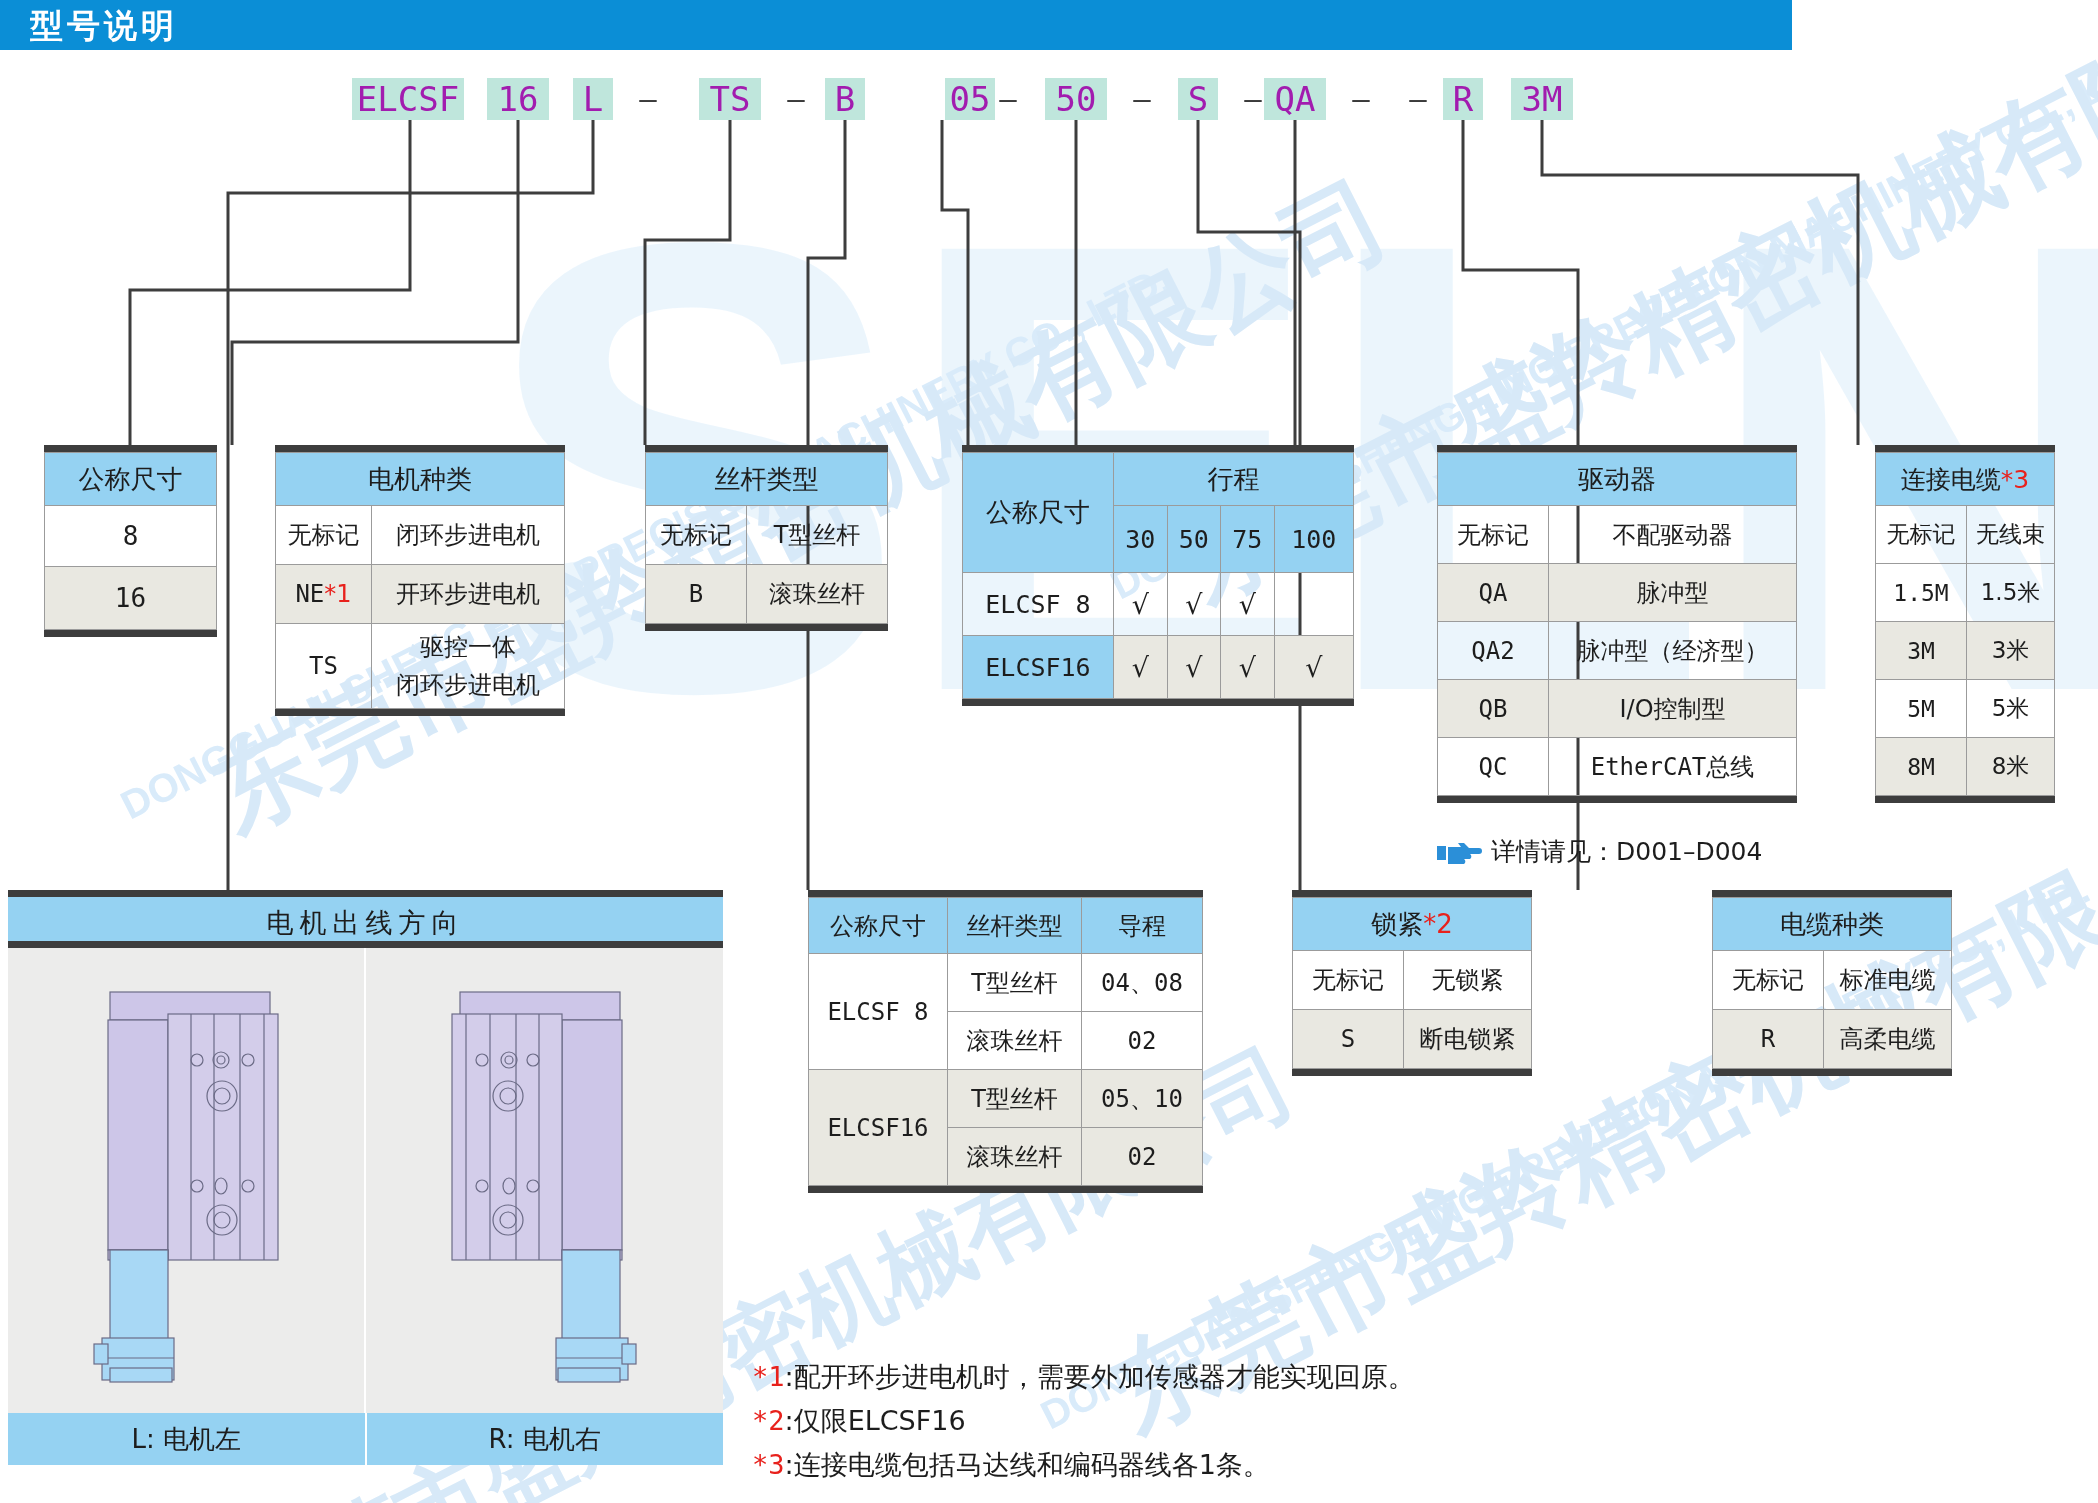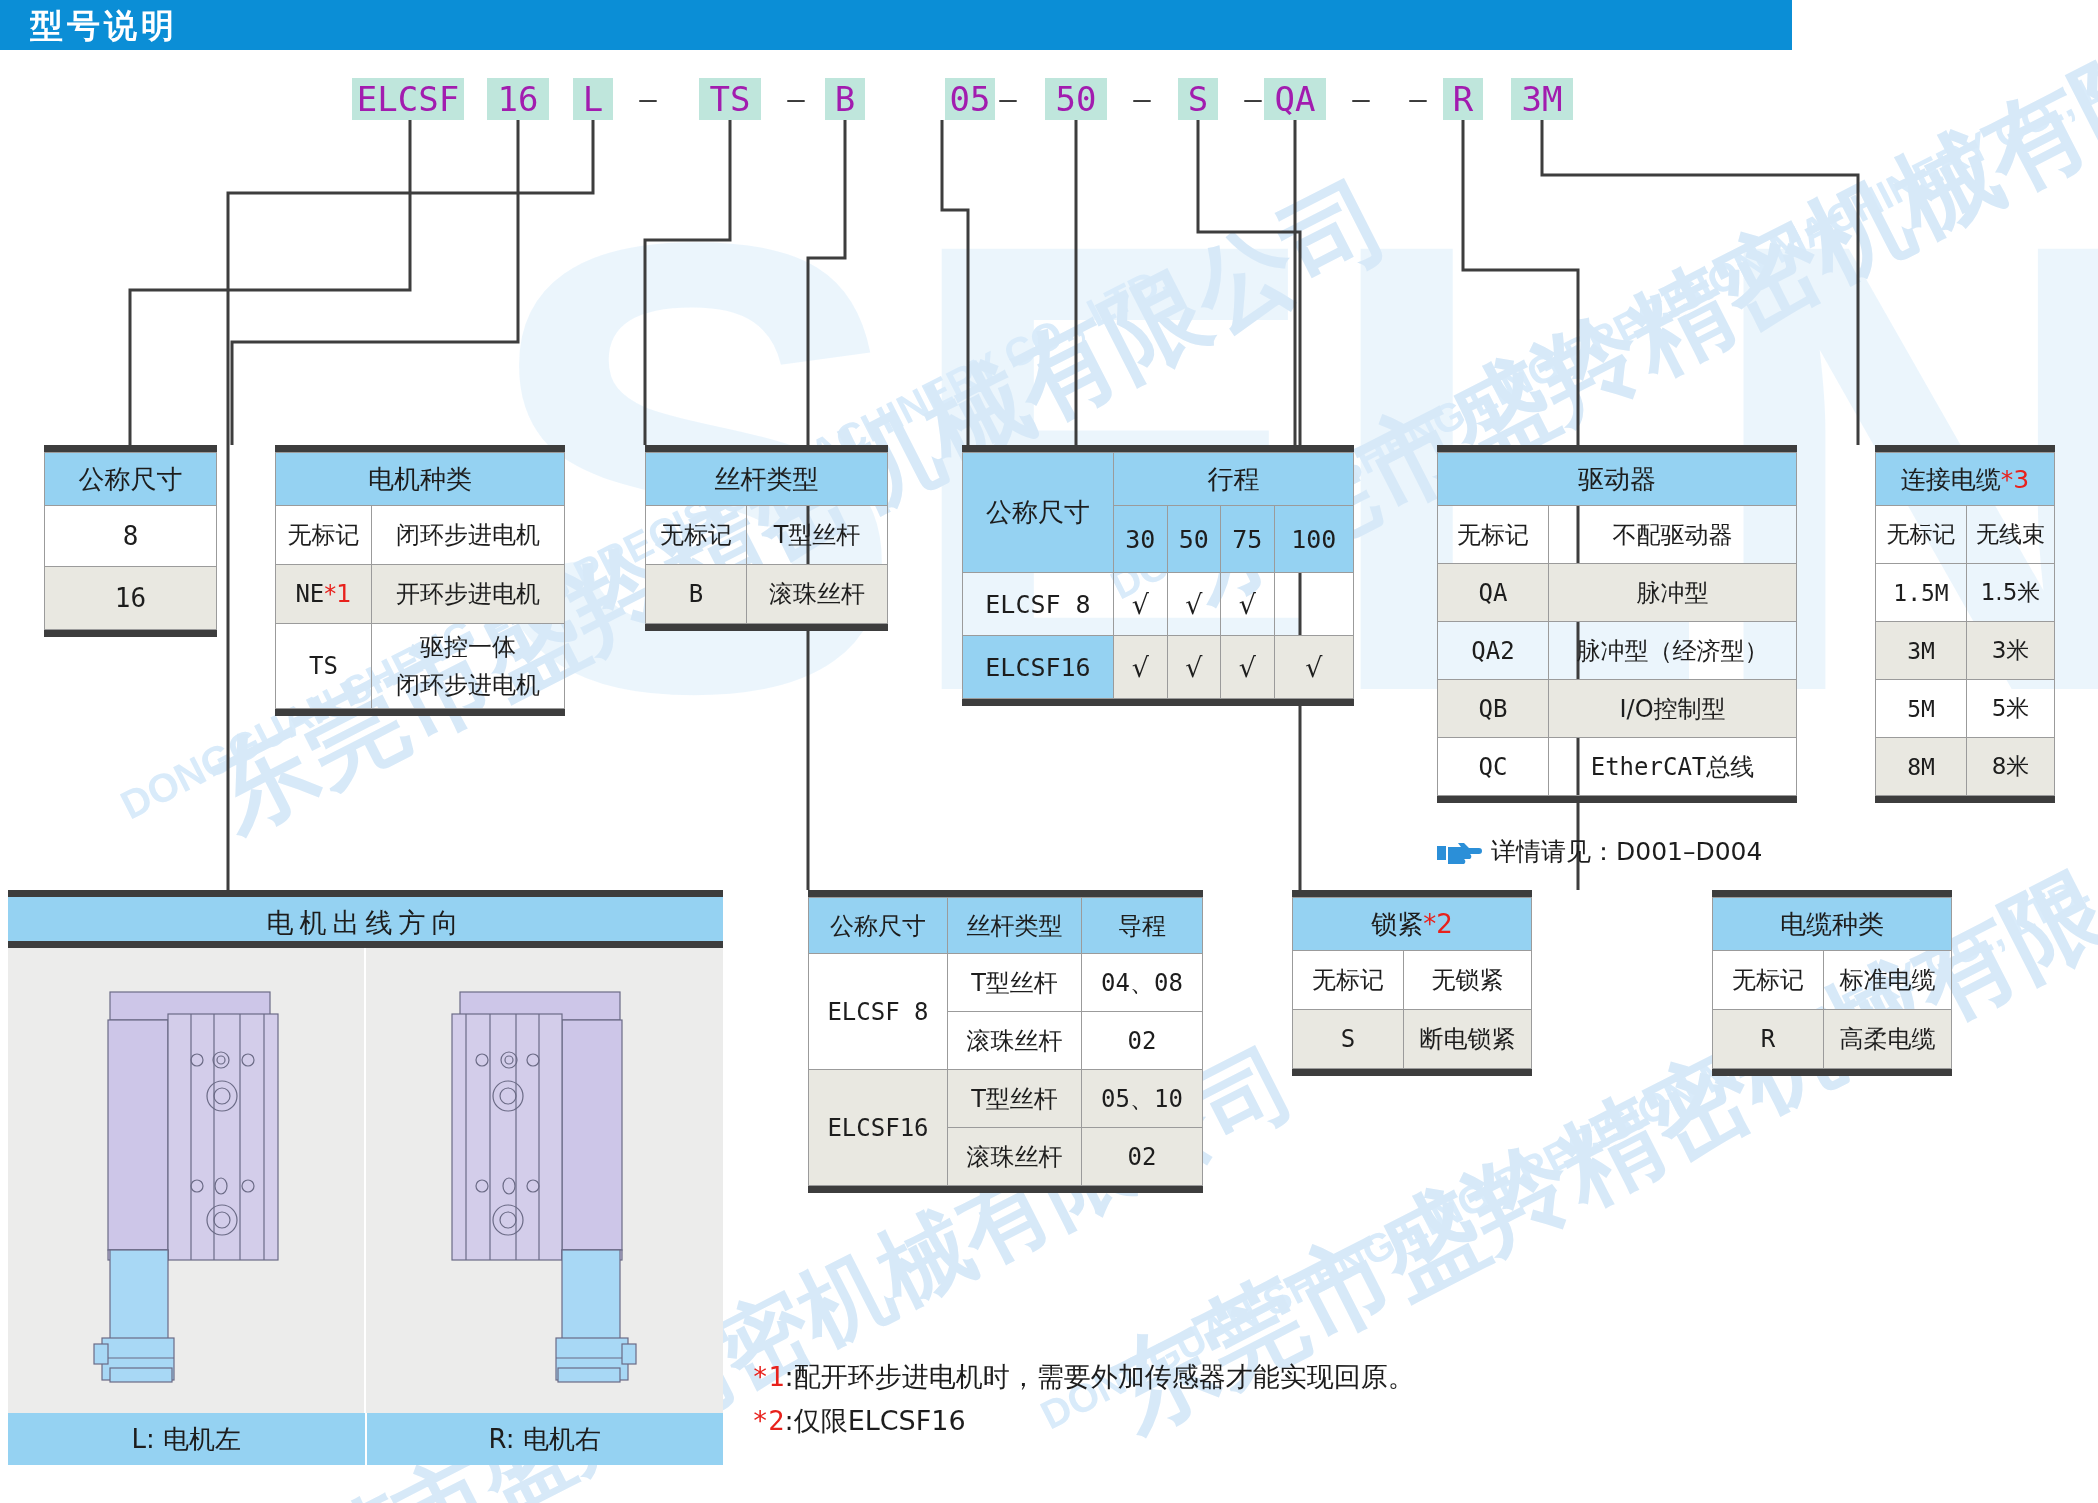--- a/index.html
+++ b/index.html
@@ -444,13 +444,16 @@
   <div class="botbar"></div>
 </div>
 
 <div id="notes" style="left:752px;top:1355px;">
   <div class="n">
     <span class="star mono">*1</span><span>:</span><span>配开环步进电机时，需要外加传感器才能实现回原。</span>
   </div>
   <div class="n">
     <span class="star mono">*2</span><span>:</span><span>仅限ELCSF16</span>
   </div>
+  <div class="n">
+    <span class="star mono">*3</span><span>:</span><span>连接电缆包括马达线和编码器线各1条。</span>
+  </div>
 </div>
 
 </body></html>

